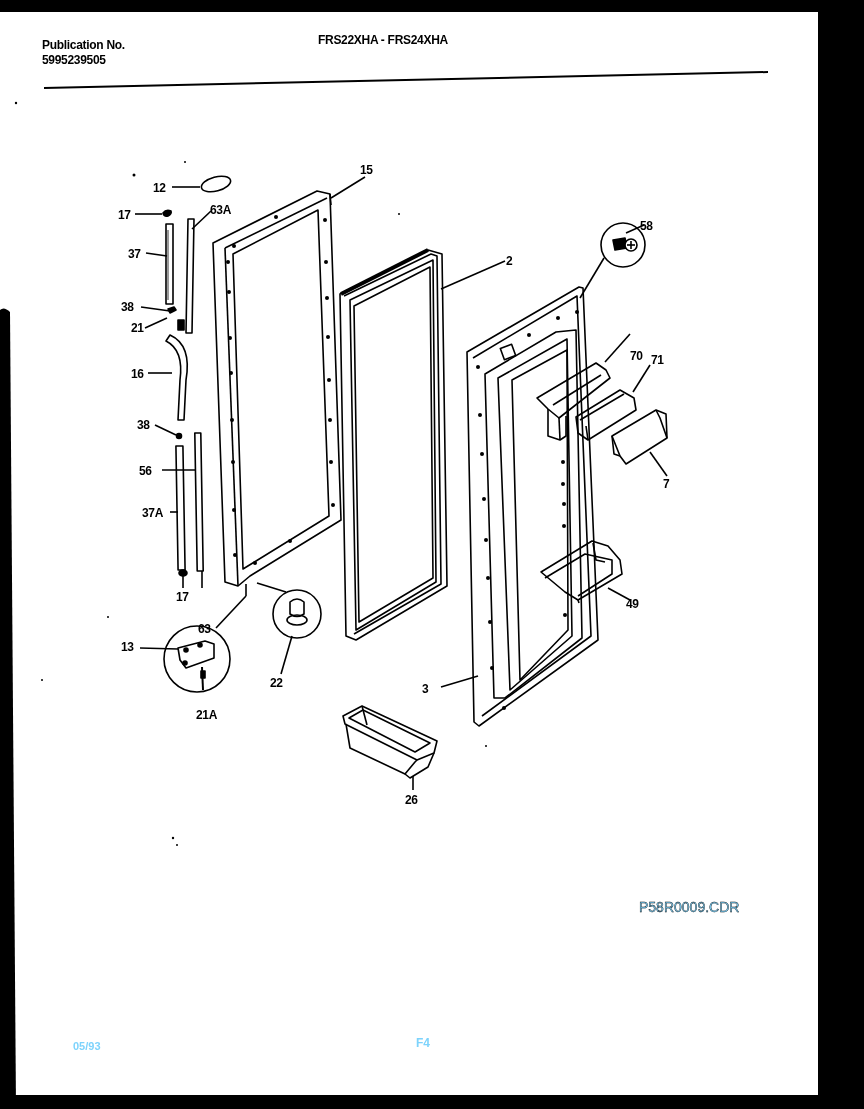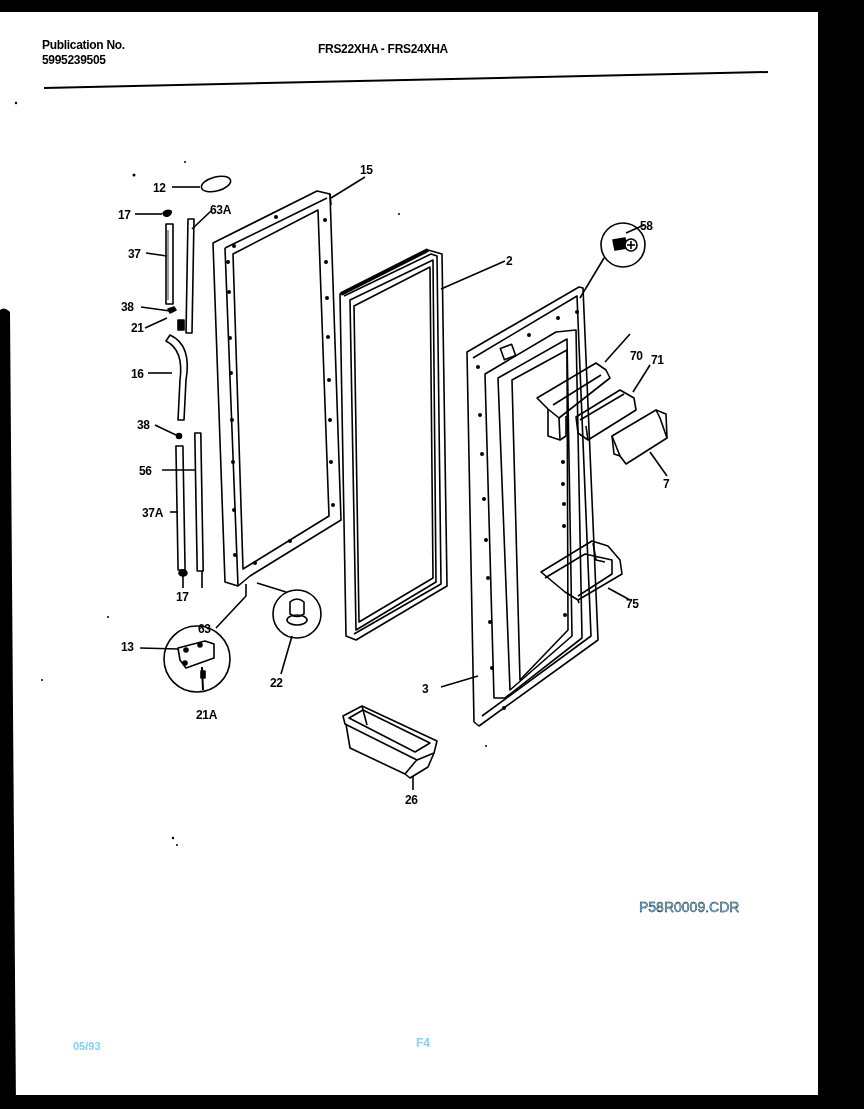--- a/index.html
+++ b/index.html
@@ -15,21 +15,21 @@
 </head>
 <body>
 
 <div class="paper">
 
   <div class="paper-bg" style="left:0; top:12px; width:818px; height:1083px;"></div>
   <div class="paper-bg" style="left:0; top:12px; width:4px; height:290px;"></div>
 
   <div class="hdr" style="left:42px; top:38px;">Publication No.</div>
   <div class="hdr" style="left:42px; top:53px;">5995239505</div>
-  <div class="hdr" style="left:318px; top:42px;">FRS22XHA - FRS24XHA</div>
+  <div class="hdr" style="left:318px; top:33px;">FRS22XHA - FRS24XHA</div>
 
   <svg class="diagram" width="864" height="1109" viewBox="0 0 864 1109">
     <g fill="none" stroke="#000" stroke-width="1.6" stroke-linejoin="round">
 
       <line x1="44" y1="88" x2="768" y2="72" stroke-width="2"></line>
 
       <path d="M0 310 Q4 306 10 312 L16 1109 L0 1109 Z" fill="#000" stroke="none"></path>
 
       <rect x="0" y="1095" width="864" height="14" fill="#000" stroke="none"></rect>
 
@@ -230,20 +230,20 @@
   <div class="lbl" style="left:198px; top:590px;margin-top:32px;">63</div>
   <div class="lbl" style="left:121px; top:640px;">13</div>
   <div class="lbl" style="left:196px; top:708px;">21A</div>
   <div class="lbl" style="left:270px; top:676px;">22</div>
   <div class="lbl" style="left:360px; top:163px;">15</div>
   <div class="lbl" style="left:506px; top:254px;">2</div>
   <div class="lbl" style="left:640px; top:219px;">58</div>
   <div class="lbl" style="left:630px; top:323px;margin-top:26px;">70</div>
   <div class="lbl" style="left:651px; top:353px;text-align:center;">71</div>
   <div class="lbl" style="left:663px; top:477px;">7</div>
-  <div class="lbl" style="left:626px; top:597px;">75</div>
+  <div class="lbl" style="left:626px; top:597px;">49</div>
   <div class="lbl" style="left:422px; top:682px;">3</div>
   <div class="lbl" style="left:405px; top:793px;">26</div>
 
   <div class="foot" style="left:639px; top:899px; font-size:14px; font-weight:normal; -webkit-text-stroke:0.4px #000;">P58R0009.CDR</div>
   <div class="foot" style="left:73px; top:1040px; font-size:11px;">05/93</div>
   <div class="foot" style="left:416px; top:1036px; font-size:12px;">F4</div>
 </div>
 
 </body></html>

